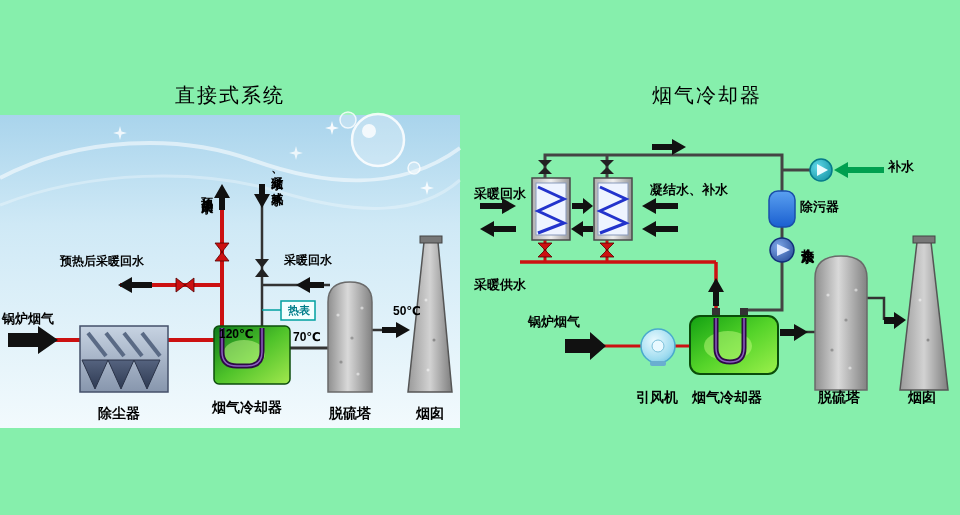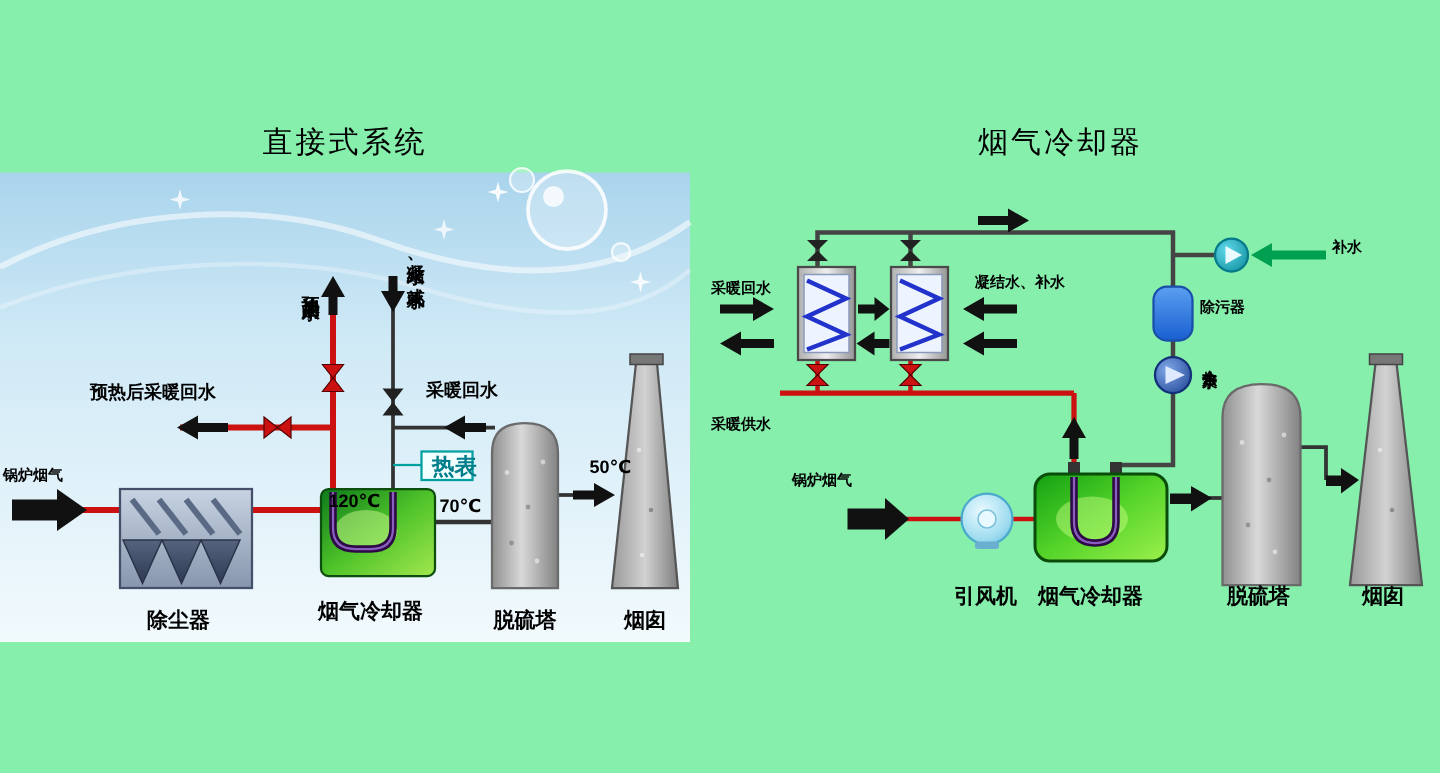--- a/index.html
+++ b/index.html
@@ -2,23 +2,23 @@
 <html><head>
 <meta charset="utf-8">
 <style>
   html,body{margin:0;padding:0;background:#fff;}
   #stage{position:relative;width:960px;height:515px;background:#86efac;overflow:hidden;
          font-family:"Liberation Sans","DejaVu Sans",sans-serif;}
   #diagram{position:absolute;left:0;top:0;}
   .label{position:absolute;color:#000;white-space:nowrap;line-height:1.1;}
   .t-title{font-size:20px;font-weight:400;letter-spacing:2px;}
   .t-comp{font-size:14px;font-weight:700;}
-  .t-mid{font-size:10px;font-weight:700;}
+  .t-mid{font-size:13px;font-weight:700;}
   .t-small{font-size:12px;font-weight:700;}
-  .t-meter{font-size:15px;font-weight:700;color:#007d8a;}
+  .t-meter{font-size:11px;font-weight:700;color:#007d8a;}
   .vlabel{writing-mode:vertical-rl;text-orientation:upright;letter-spacing:1px;}
 </style>
 </head>
 <body>
 
 <div id="stage">
 
 <svg id="diagram" width="960" height="515" viewBox="0 0 960 515">
   <defs>
     <linearGradient id="bgL" x1="0" y1="0" x2="0" y2="1">

